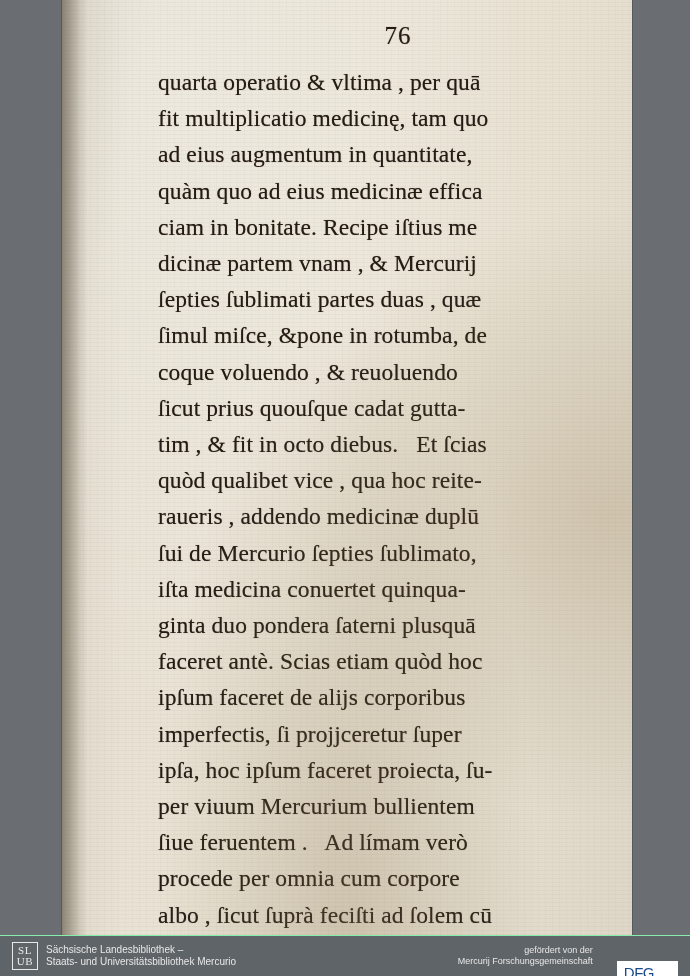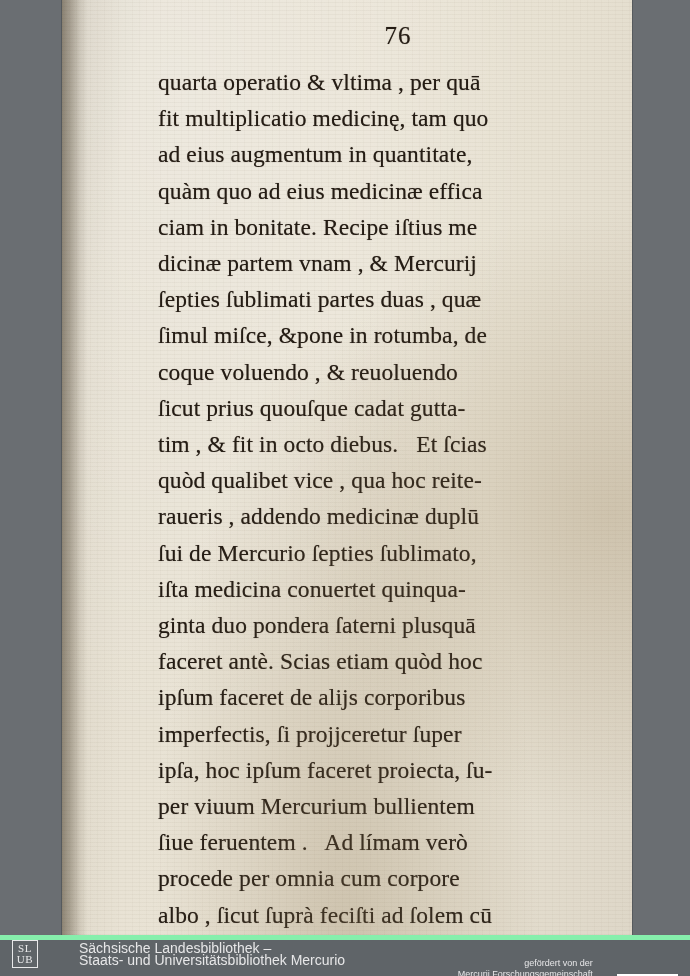--- a/index.html
+++ b/index.html
@@ -95,23 +95,23 @@
   .line.tail    { text-align: right; padding-right: 4px; }
 
   
   .footer {
     position: absolute;
     left: 0;
     bottom: 0;
     width: 690px;
     height: 41px;
     background: #5f6468;
-    border-top: 5px solid #86efac;
-    display: flex;
-    align-items: flex-start;
+    border-top: 1px solid #86efac;
+    display: flex;
+    align-items: center;
     justify-content: space-between;
     box-sizing: border-box;
     padding: 0 12px;
     font-family: "Liberation Sans", sans-serif;
   }
   .brand {
     display: flex;
     align-items: center;
     gap: 8px;
   }
@@ -125,23 +125,22 @@
     display: flex;
     flex-direction: column;
     align-items: center;
     justify-content: center;
     letter-spacing: 0.5px;
     font-family: "Liberation Serif", serif;
   }
   .slub-mark span { display: block; }
   .brand-text {
     color: #e7e7e8;
-    font-size: 14px;
+    font-size: 10px;
     line-height: 12px;
-    margin-left: 33px;
   }
   .brand-text div { white-space: nowrap; }
   .funder {
     display: flex;
     align-items: center;
     gap: 24px;
   }
   .funder-text {
     color: #e7e7e8;
     font-size: 9px;

